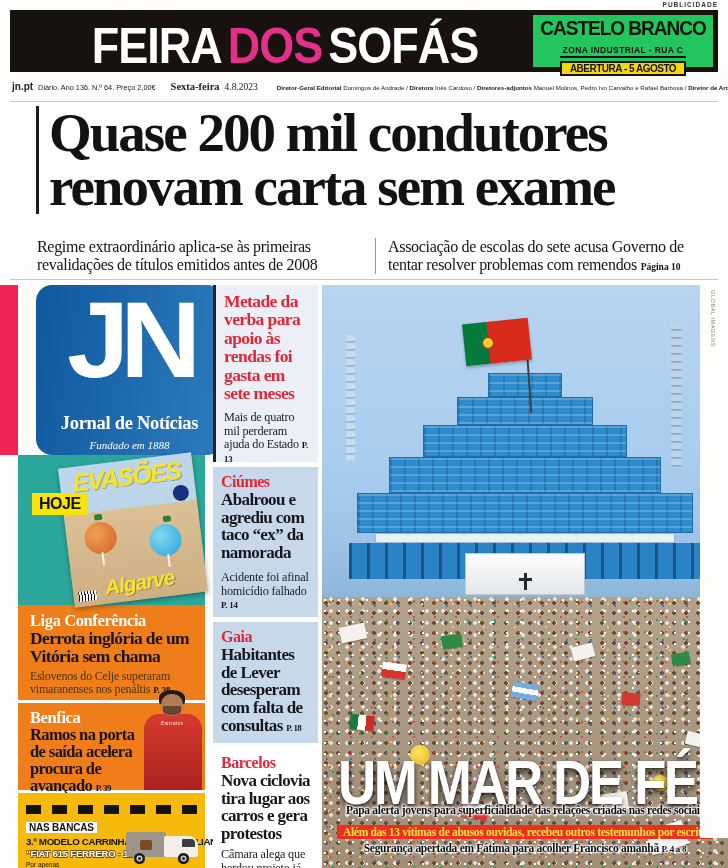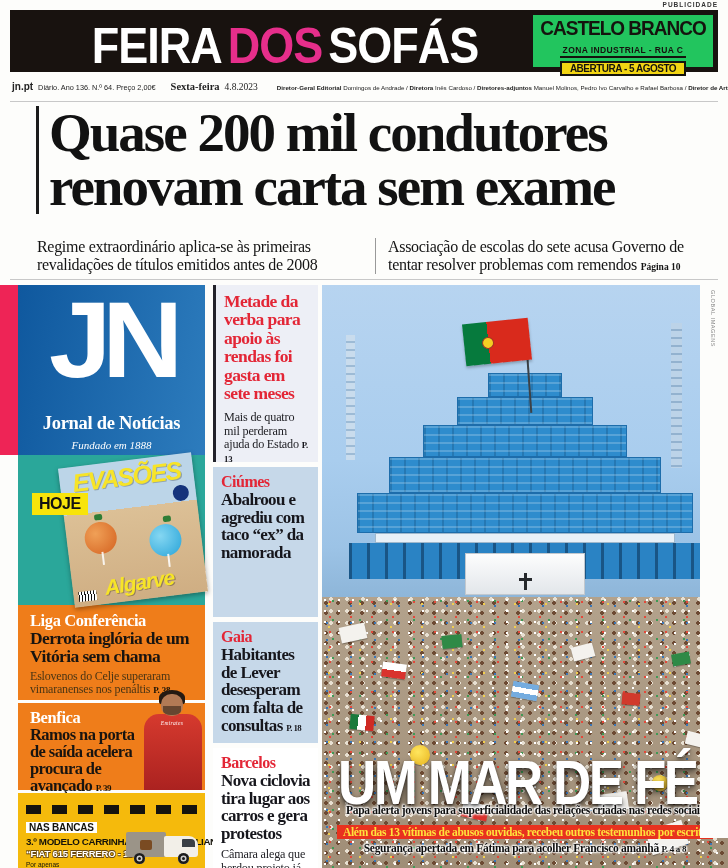--- a/index.html
+++ b/index.html
@@ -36,22 +36,22 @@
         box-sizing:border-box;font-family:"Liberation Serif",serif;font-weight:bold;font-size:55px;
         line-height:.98;letter-spacing:-2px;color:#121212;}
   .decks{position:absolute;left:37px;top:238px;width:683px;display:flex;font-family:"Liberation Serif",serif;
         font-size:16px;line-height:1.14;letter-spacing:-.3px;color:#141414;}
   .deck-left{width:338px;padding-right:14px;box-sizing:border-box;}
   .deck-right{flex:1;border-left:1px solid #999;padding-left:12px;}
   .pg-inline{font-size:9.5px;font-weight:bold;letter-spacing:0;}
 
   
   .strip-pink{position:absolute;left:0;top:285px;width:18px;height:170px;background:#ee2456;}
-  .jn-box{position:absolute;left:18px;top:285px;width:187px;height:170px;color:#fff;text-align:center;
-        background:linear-gradient(100deg,#0f589e,#2d7cbd);}
+  .jn-box{position:absolute;left:36px;top:285px;width:187px;height:170px;color:#fff;text-align:center;
+        background:linear-gradient(100deg,#0f589e,#2d7cbd);border-radius:16px;}
   .jn-logo{font-size:112px;font-weight:bold;letter-spacing:-9px;line-height:1;padding-top:2px;transform:scale(1,.96);transform-origin:center top;}
   .jn-name{position:absolute;bottom:21px;width:100%;font-family:"Liberation Serif",serif;font-weight:bold;font-size:18.5px;letter-spacing:-.3px;}
   .jn-founded{position:absolute;bottom:4px;width:100%;font-family:"Liberation Serif",serif;font-style:italic;font-size:11px;}
 
   .teal-box{position:absolute;left:18px;top:455px;width:187px;height:150px;background:#2aa79a;}
   .hoje-badge{position:absolute;left:14px;top:38px;background:#f8e40a;color:#121212;font-weight:bold;
         font-size:16px;padding:2px 7px;letter-spacing:-.5px;z-index:3;}
   .magazine{position:absolute;right:5px;top:5px;width:134px;height:140px;transform:rotate(-7deg);
         background:linear-gradient(180deg,#bcd5e8 0%,#bcd5e8 34%,#dcc096 34%,#cfae83 100%);
         box-shadow:0 2px 5px rgba(0,0,0,.35);overflow:hidden;z-index:2;}
@@ -264,20 +264,21 @@
   </div>
 
   <div class="mid">
     <div class="mb mb1">
       <div class="mt red">Metade da verba para apoio às rendas foi gasta em sete meses</div>
       <div class="ms"><span>Mais de quatro mil perderam ajuda do Estado</span> <span class="mpg">P. 13</span></div>
     </div>
     <div class="mb mb2">
       <div class="mk">Ciúmes</div>
       <div class="mt">Abalroou e agrediu com taco “ex” da namorada</div>
+      <div class="ms"><span>Acidente foi afinal homicídio falhado</span> <span class="mpg">P. 14</span></div>
     </div>
     <div class="mb mb3">
       <div class="mk">Gaia</div>
       <div class="mt"><span>Habitantes de Lever desesperam com falta de consultas</span> <span class="mpg">P. 18</span></div>
     </div>
     <div class="mb mb4">
       <div class="mk">Barcelos</div>
       <div class="mt">Nova ciclovia tira lugar aos carros e gera protestos</div>
       <div class="ms"><span>Câmara alega que herdou projeto já fechado</span> </div>
     </div>

